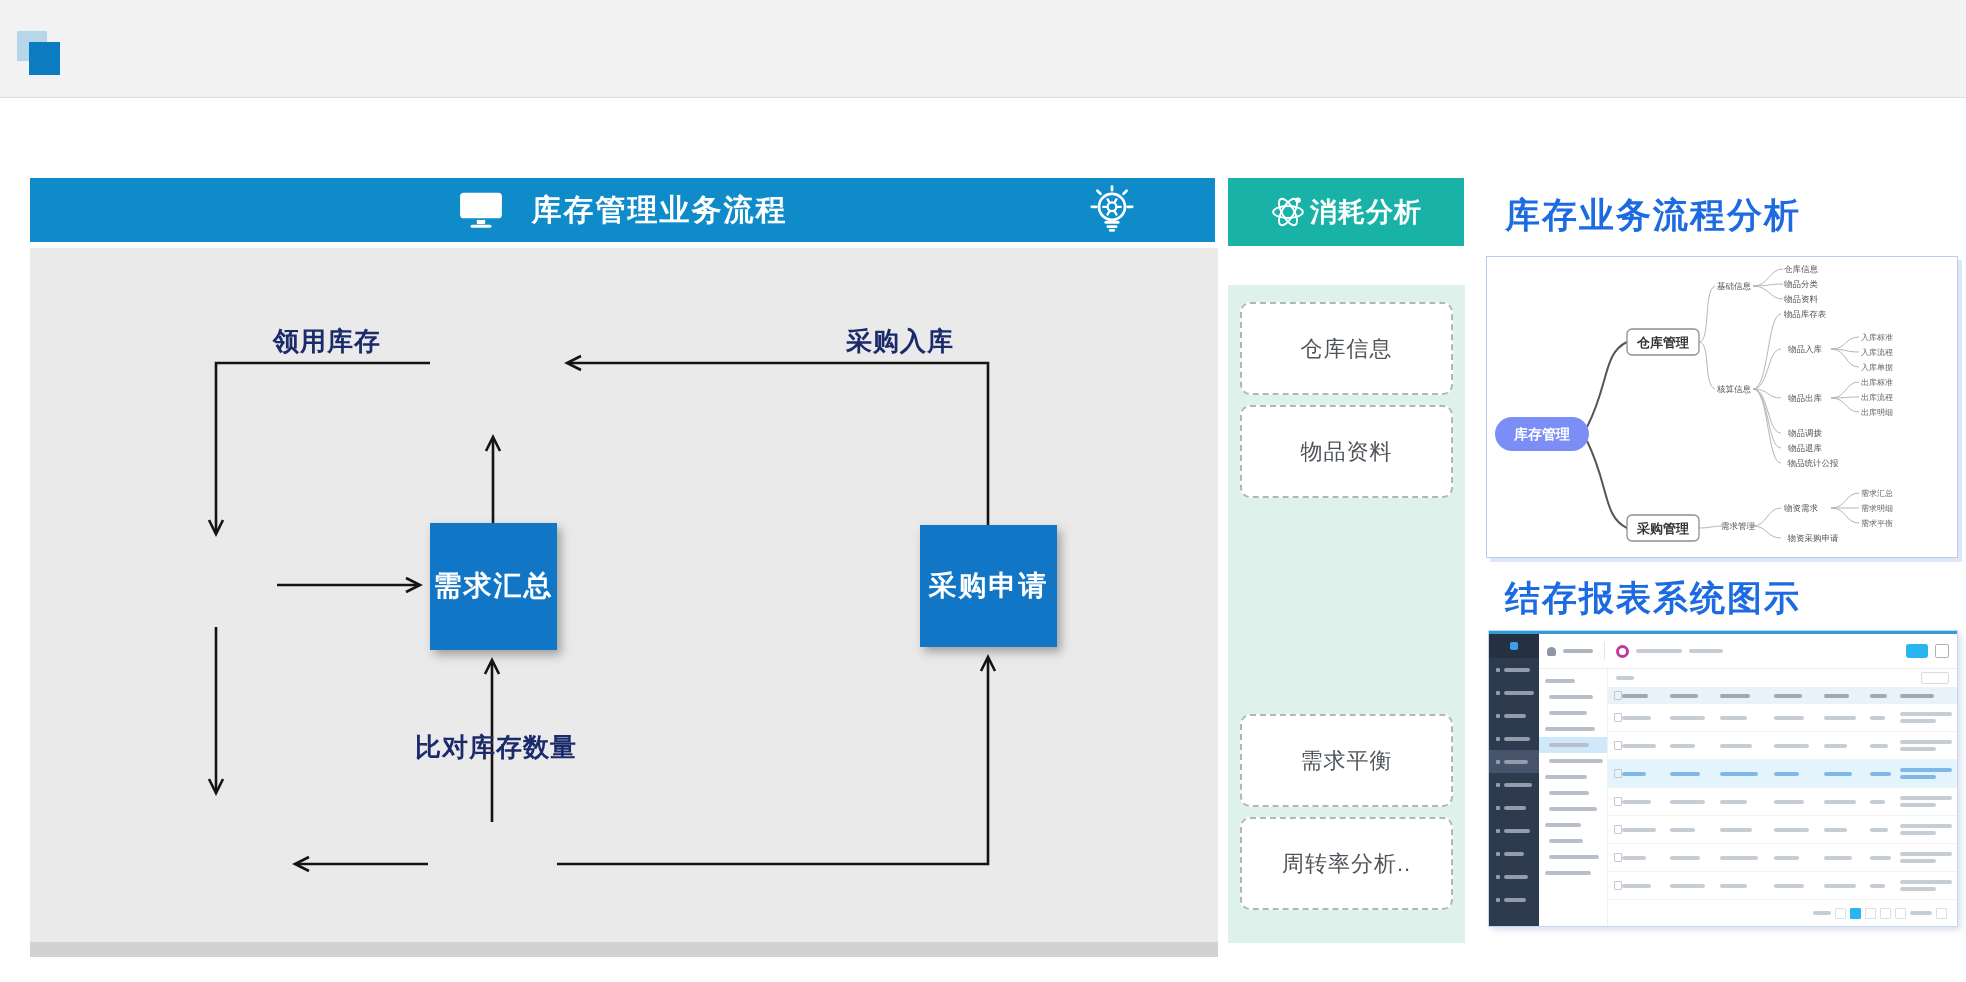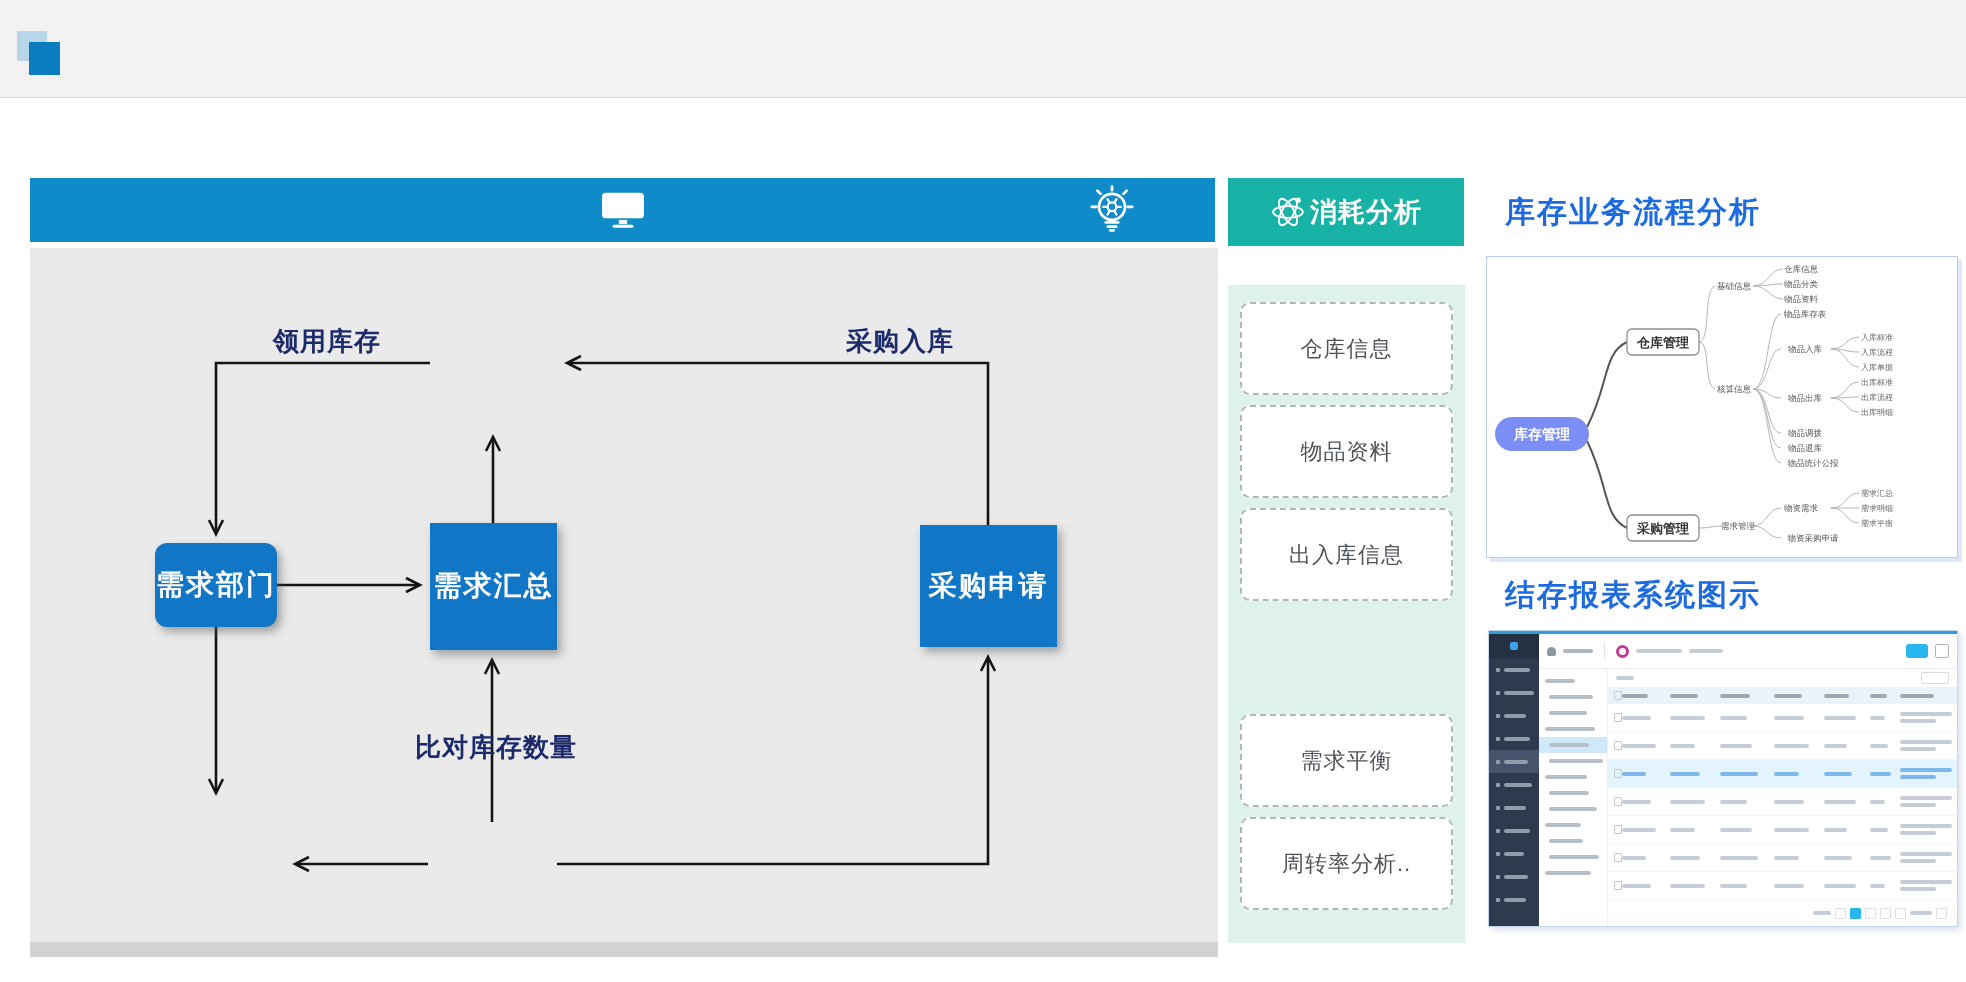--- a/index.html
+++ b/index.html
@@ -31,21 +31,21 @@
          text-align:center;white-space:pre-line;line-height:1.32;}
   .fnode.round{border-radius:12px;}
   .edge-label{position:absolute;color:#1a2a6b;font-weight:700;font-size:26px;text-align:center;letter-spacing:1px;}
 
   
   .func-panel{left:1228px;top:285px;width:237px;height:658px;background:#def1ea;}
   .func-item{position:absolute;left:12px;width:209px;height:89px;background:#fff;border:2px dashed #aeb9b7;border-radius:10px;
              display:flex;align-items:center;justify-content:center;font-size:22px;color:#4f5459;letter-spacing:1px;}
 
   
-  .rc-title{color:#1d6be0;font-weight:700;font-size:30px;letter-spacing:2px;}
+  .rc-title{color:#1d6be0;font-weight:700;font-size:35px;letter-spacing:2px;}
   .mindmap-card{left:1486px;top:256px;width:470px;height:300px;background:#fff;border:1.5px solid #b9ccee;
                 box-shadow:4px 4px 0 #dde7f6;}
   .ms-card{left:1488px;top:630px;width:468px;height:295px;background:#fff;border:1px solid #c5d7ee;box-shadow:3px 3px 6px rgba(150,170,200,.35);overflow:hidden;}
 
   
   .ms-topline{position:absolute;left:0;top:0;width:100%;height:3px;background:#2d9edb;}
   .ms-side{position:absolute;left:0;top:3px;bottom:0;width:50px;background:#2e3a4d;}
   .ms-side-head{height:24px;background:#253043;display:flex;align-items:center;justify-content:center;}
   .ms-side-glyph{width:8px;height:8px;background:#3ba0e8;border-radius:2px;display:inline-block;}
   .ms-side-item{height:23px;display:flex;align-items:center;gap:4px;padding-left:7px;}
@@ -91,20 +91,21 @@
   <div class="abs logo-sq-light"></div>
   <div class="abs logo-sq-dark"></div>
 </div>
 
 <div class="abs banner">
   <svg width="46" height="38" viewBox="0 0 44 36">
     <rect x="2" y="1.5" width="40" height="24.5" rx="3.5" fill="#fff"></rect>
     <rect x="18" y="27.5" width="8" height="4" fill="#fff"></rect>
     <rect x="12" y="32" width="20" height="3" rx="1.5" fill="#fff"></rect>
   </svg>
+  <span class="banner-title">库存管理业务流程</span>
   <svg class="abs bulb" width="50" height="52" viewBox="0 0 48 50" fill="none" stroke="#fff" stroke-width="2.6" stroke-linecap="round">
     <circle cx="24" cy="21" r="12.5"></circle>
     <g stroke-width="2.2">
       <circle cx="24" cy="21" r="4.2"></circle>
       <path d="M29.5,21 L32.5,21 M26.8,25.8 L28.3,28.4 M21.2,25.8 L19.7,28.4 M18.5,21 L15.5,21 M21.2,16.2 L19.7,13.6 M26.8,16.2 L28.3,13.6"></path>
     </g>
     <path d="M18,36 L30,36"></path>
     <path d="M20,40 L28,40"></path>
     <path d="M22.3,43.6 L25.7,43.6"></path>
     <path d="M24,5 L24,1.5 M35,8.5 L38,5.5 M13,8.5 L10,5.5 M39,21 L43.5,21 M4.5,21 L9,21"></path>
@@ -133,34 +134,32 @@
       <path d="M958,277 L958,115 L538,115" marker-end="url(#arw)"></path>
       <path d="M463,275 L463,190" marker-end="url(#arw)"></path>
       <path d="M247,337 L389,337" marker-end="url(#arw)"></path>
       <path d="M186,379 L186,544" marker-end="url(#arw)"></path>
       <path d="M462,574 L462,413" marker-end="url(#arw)"></path>
       <path d="M398,616 L266,616" marker-end="url(#arw)"></path>
       <path d="M527,616 L958,616 L958,410" marker-end="url(#arw)"></path>
     </g>
   </svg>
 
-  <div class="fnode round" style="left:125px;top:295px;width:122px;height:84px;">需求部门</div>
   <div class="fnode" style="left:400px;top:275px;width:127px;height:127px;">需求汇总</div>
   <div class="fnode" style="left:890px;top:277px;width:137px;height:122px;">采购申请</div>
 
   <div class="edge-label" style="left:227px;top:76px;width:140px;">领用库存</div>
   <div class="edge-label" style="left:800px;top:76px;width:140px;">采购入库</div>
   <div class="edge-label" style="left:380px;top:482px;width:172px;">比对库存数量</div>
 </div>
 <div class="abs flow-strip"></div>
 
 <div class="abs func-panel">
   <div class="func-item" style="top:17px;">仓库信息</div>
   <div class="func-item" style="top:120px;">物品资料</div>
-  <div class="func-item" style="top:223px;">出入库信息</div>
   <div class="func-item" style="top:429px;">需求平衡</div>
   <div class="func-item" style="top:532px;text-align:right;">周转率分析..</div>
 </div>
 
 <div class="abs rc-title" style="left:1505px;top:192px;">库存业务流程分析</div>
 
 <div class="abs mindmap-card">
   <svg width="470" height="300" viewBox="0 0 470 300">
     <g fill="none" stroke="#555" stroke-width="2">
       <path d="M100,170 C122,128 116,96 140,85"></path>

